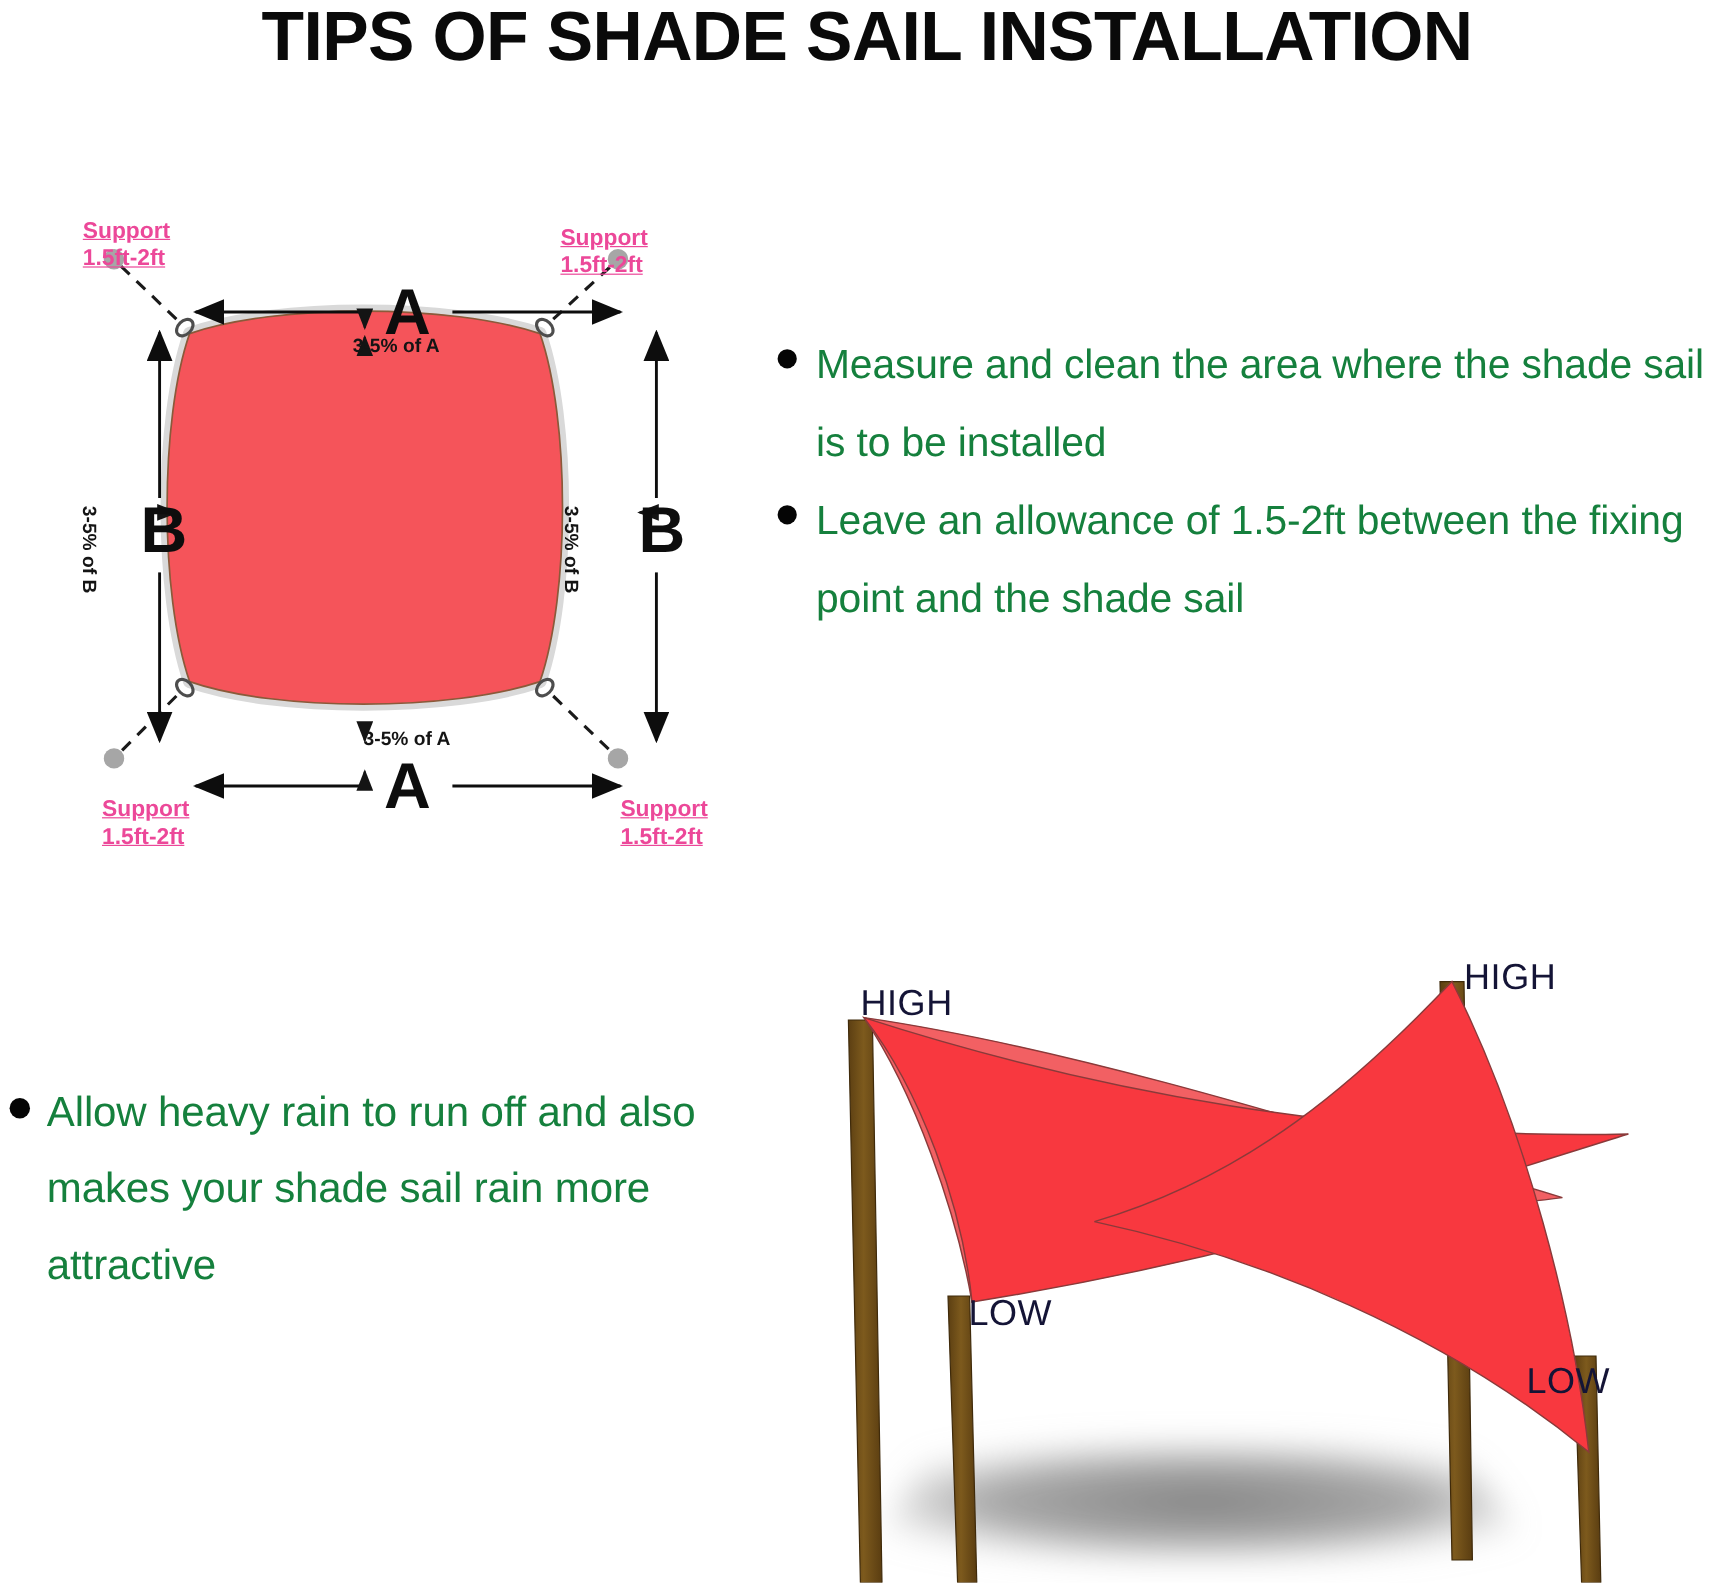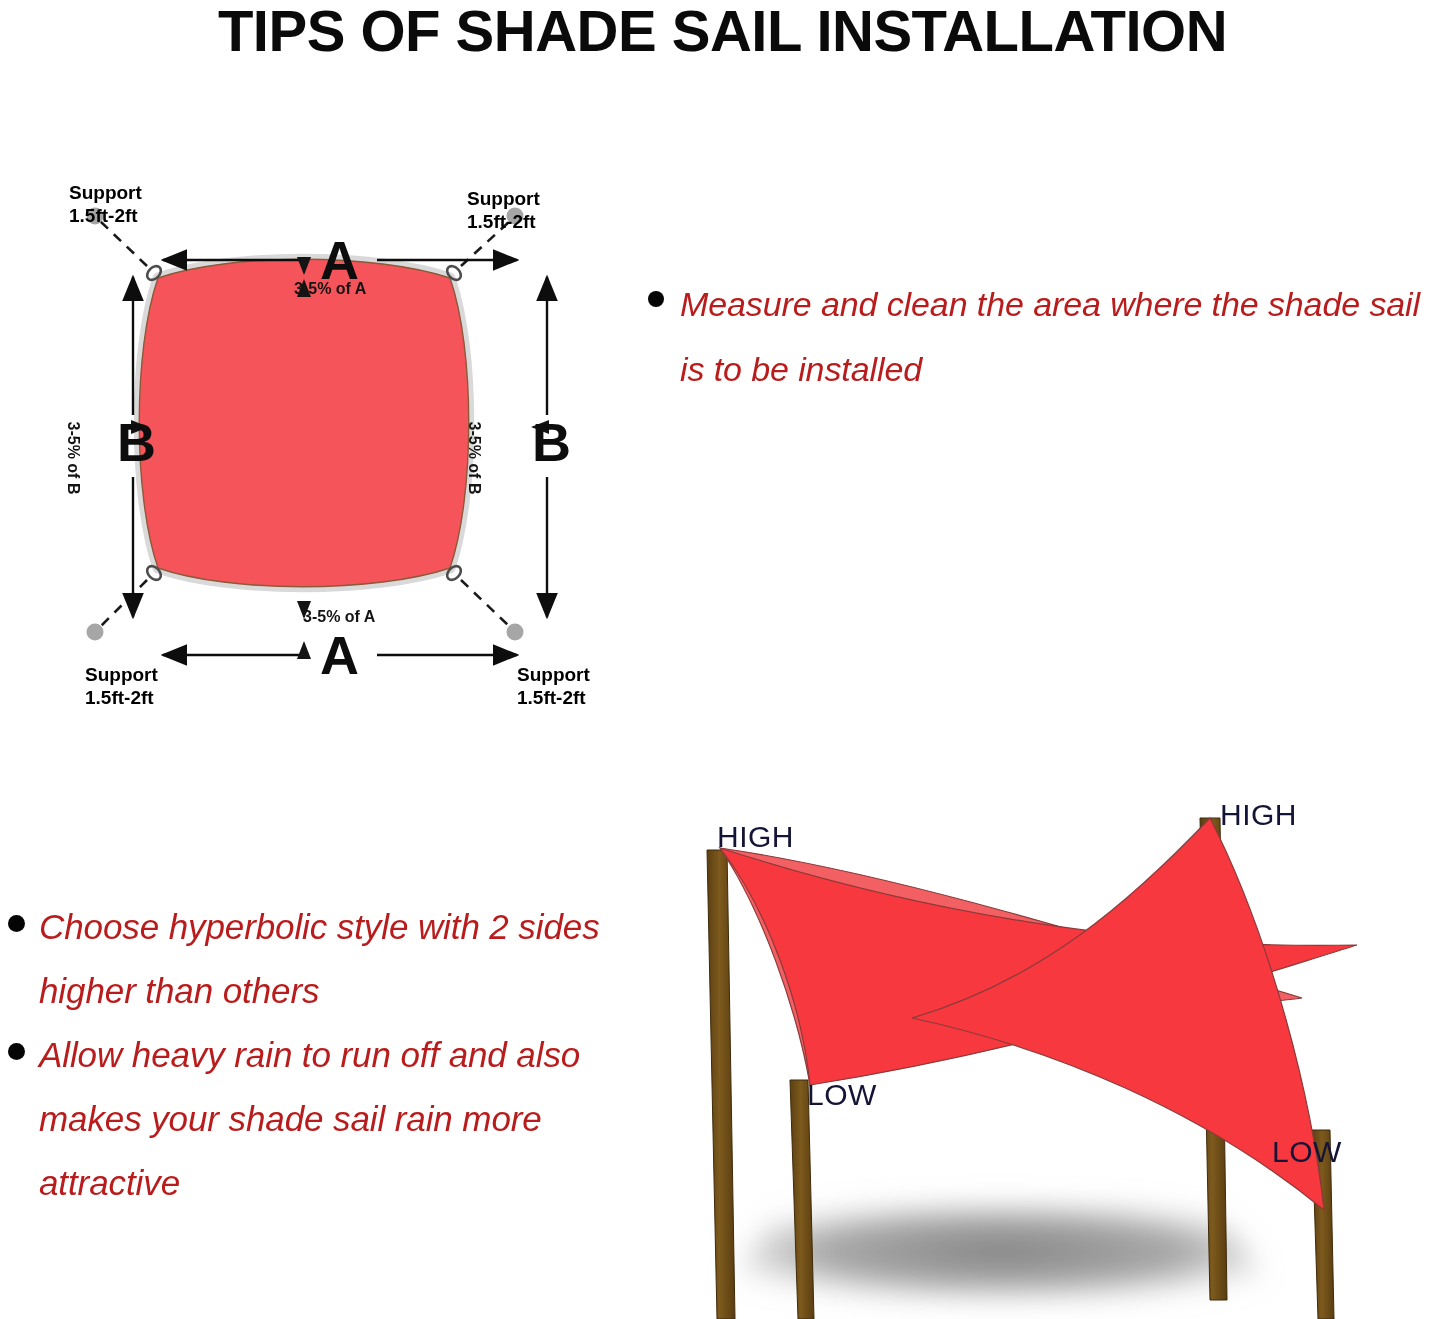--- a/index.html
+++ b/index.html
@@ -41,22 +41,23 @@
     height: 570px;
   }
   #square-diagram svg { display: block; }
 
   .sup-label {
     position: absolute;
     font-family: "Liberation Sans", sans-serif;
     font-size: 19px;
     font-weight: bold;
     line-height: 23px;
-    color: #000000;
+    color: #ec4899;
     white-space: nowrap;
+    text-decoration: underline;
   }
   #support-tl { left: 14px;  top: 16px; }
   #support-tr { left: 412px; top: 22px; }
   #support-bl { left: 30px;  top: 498px; }
   #support-br { left: 462px; top: 498px; }
 
   .dim-letter {
     position: absolute;
     font-family: "Liberation Sans", sans-serif;
     font-weight: bold;
@@ -115,23 +116,22 @@
     height: 16px;
     border-radius: 50%;
     background: #050505;
     margin-top: 19px;
     margin-right: 16px;
   }
   .bullet-text {
     font-family: "Liberation Sans", sans-serif;
     font-size: 34px;
     line-height: 65px;
-    color: #b91c1c;
+    color: #15803d;
     letter-spacing: -0.1px;
-    font-style: italic;
   }
   #bottom-list .bullet-text { font-size: 35px; line-height: 64px; }
   #bottom-list .bullet-dot { width: 17px; height: 17px; margin-top: 20px; margin-right: 14px; }
 
   
   #hyperbolic-scene {
     position: absolute;
     left: 612px;
     top: 780px;
     width: 805px;
@@ -261,27 +261,27 @@
   <div class="pct-label" id="pct-bottom">3-5% of A</div>
   <div class="pct-label" id="pct-left">3-5% of B</div>
   <div class="pct-label" id="pct-right">3-5% of B</div>
 </div>
 
 <div id="tips-list">
   <div class="bullet-row">
     <span class="bullet-dot"></span>
     <span class="bullet-text">Measure and clean the area where the shade sail is to be installed</span>
   </div>
-</div>
-
-<div id="bottom-list">
   <div class="bullet-row">
     <span class="bullet-dot"></span>
-    <span class="bullet-text">Choose hyperbolic style with 2 sides higher than others</span>
-  </div>
+    <span class="bullet-text">Leave an allowance of 1.5-2ft between the fixing point and the shade sail</span>
+  </div>
+</div>
+
+<div id="bottom-list">
   <div class="bullet-row">
     <span class="bullet-dot"></span>
     <span class="bullet-text">Allow heavy rain to run off and also makes your shade sail rain more attractive</span>
   </div>
 </div>
 
 <div id="hyperbolic-scene">
   <svg width="805" height="539" viewBox="0 0 805 539">
     <defs>
       <linearGradient id="poleGrad" x1="0" y1="0" x2="1" y2="0">

